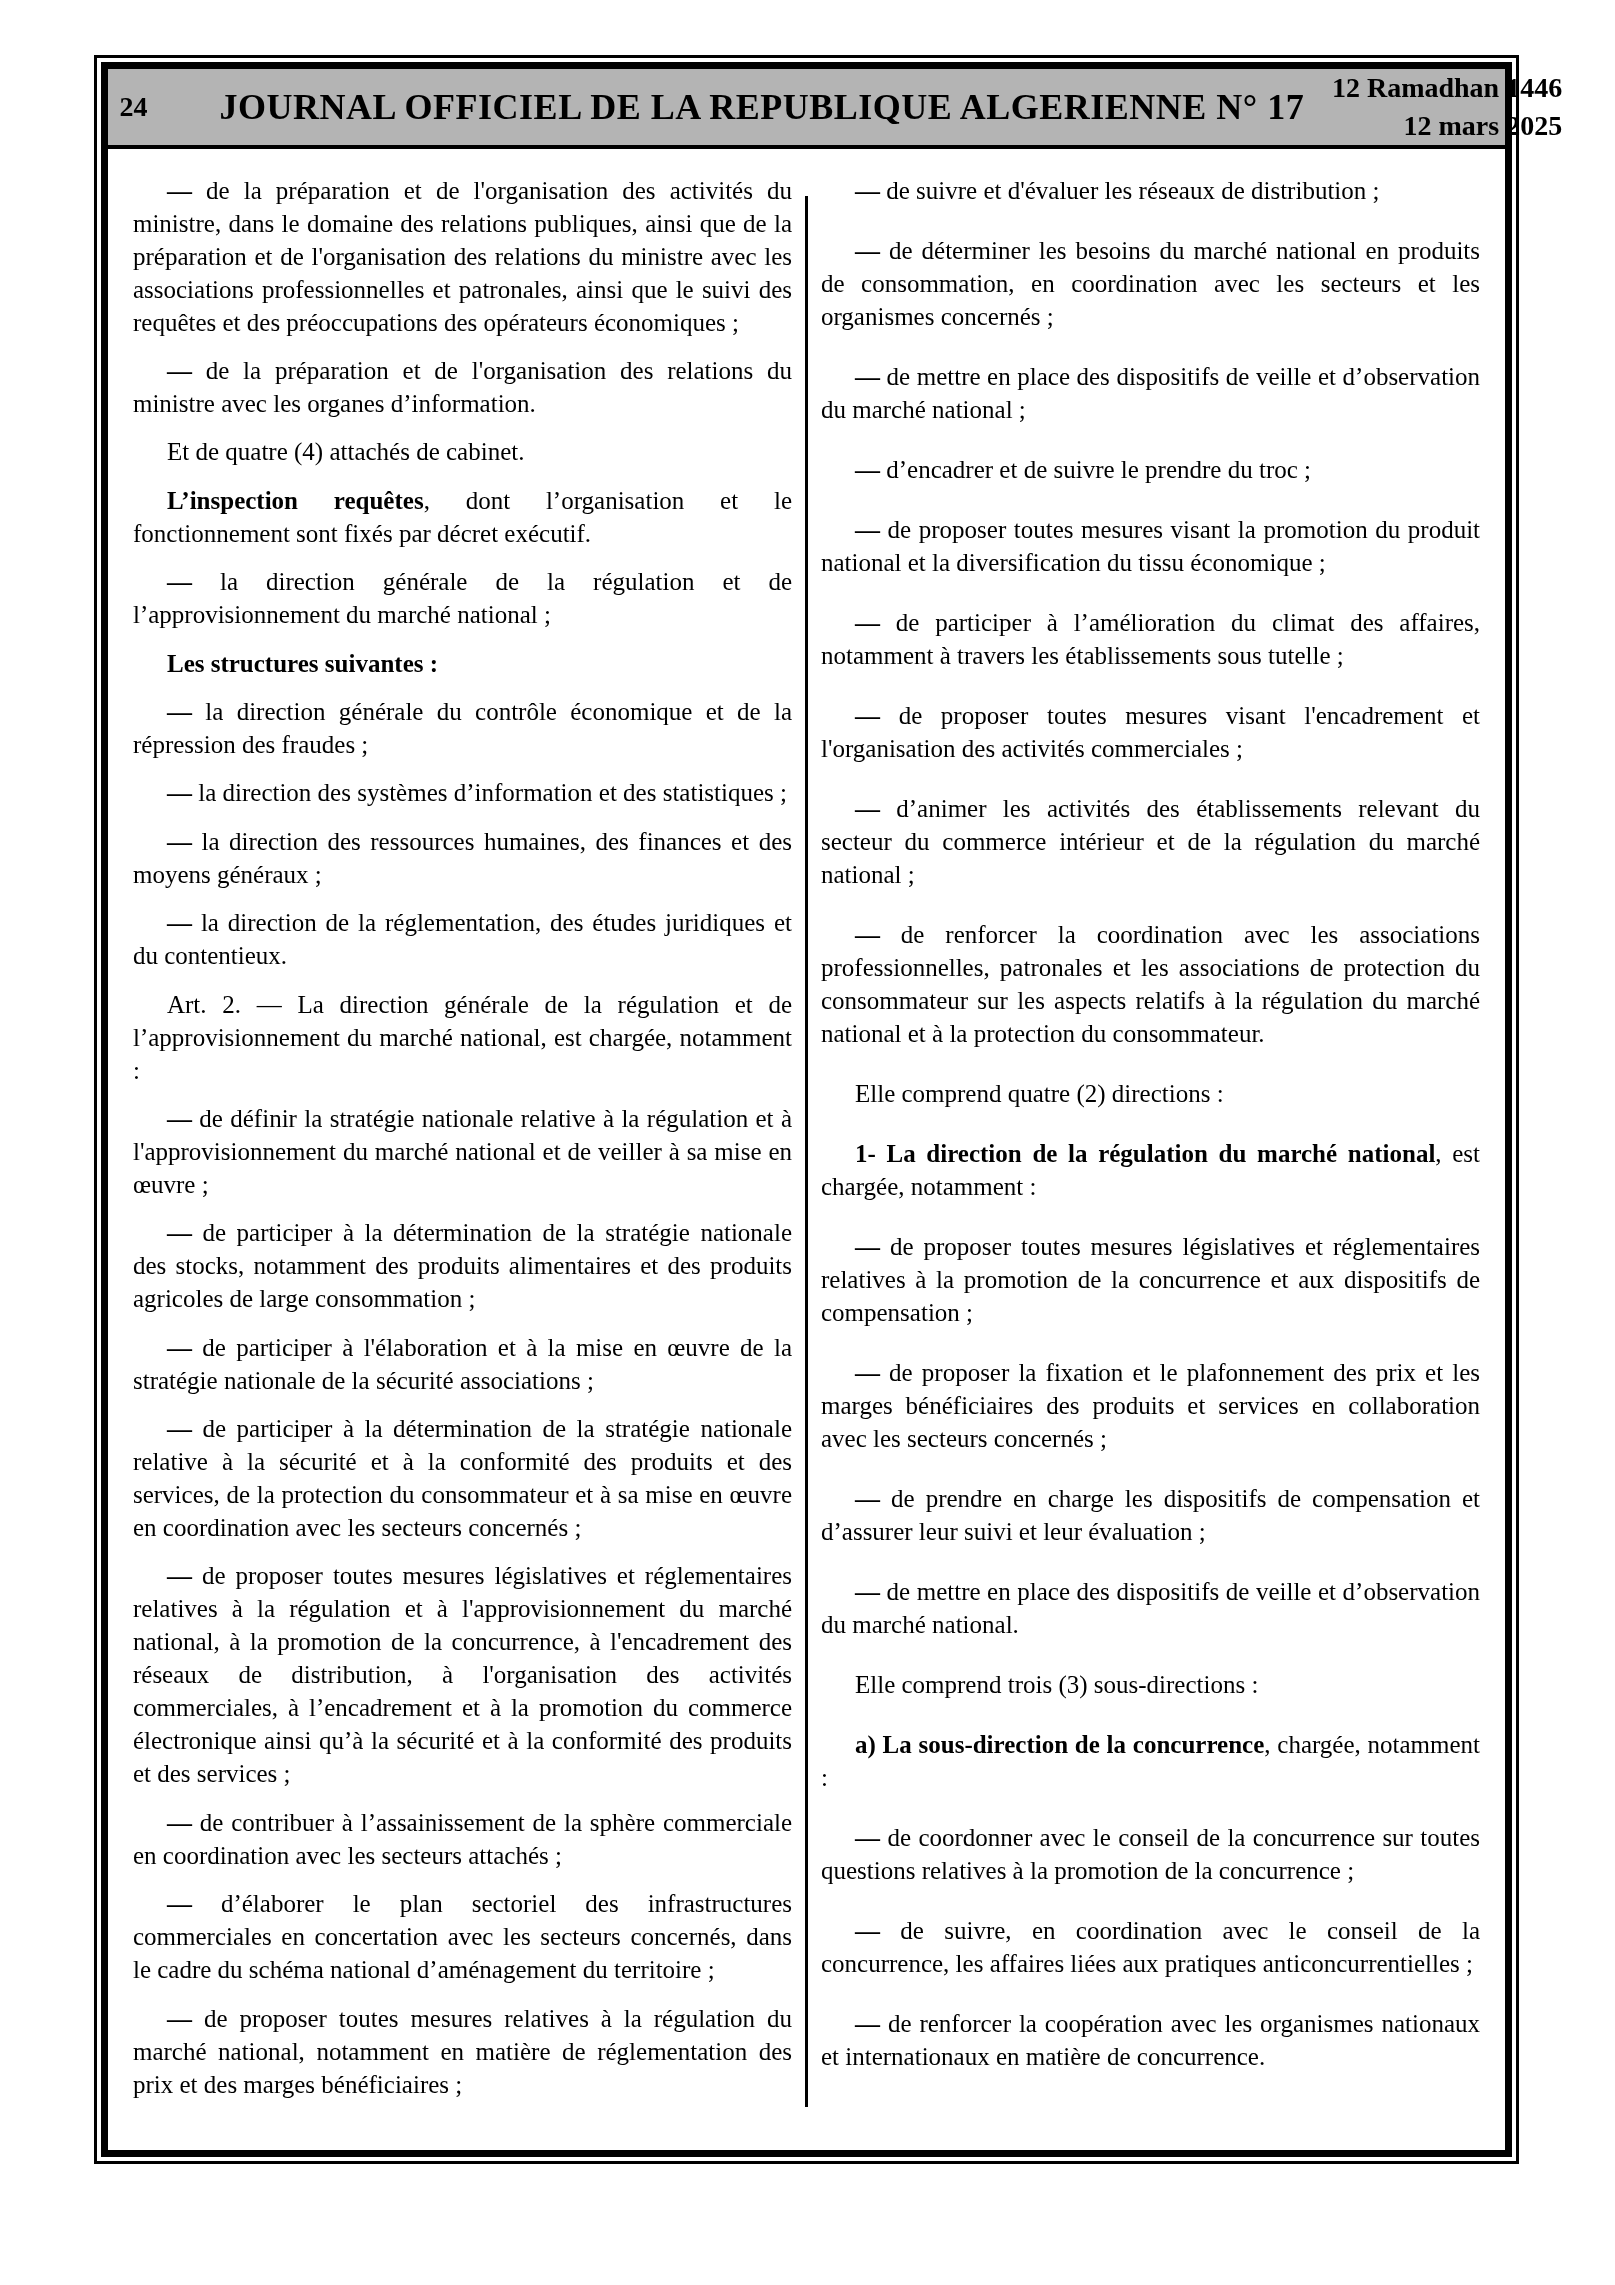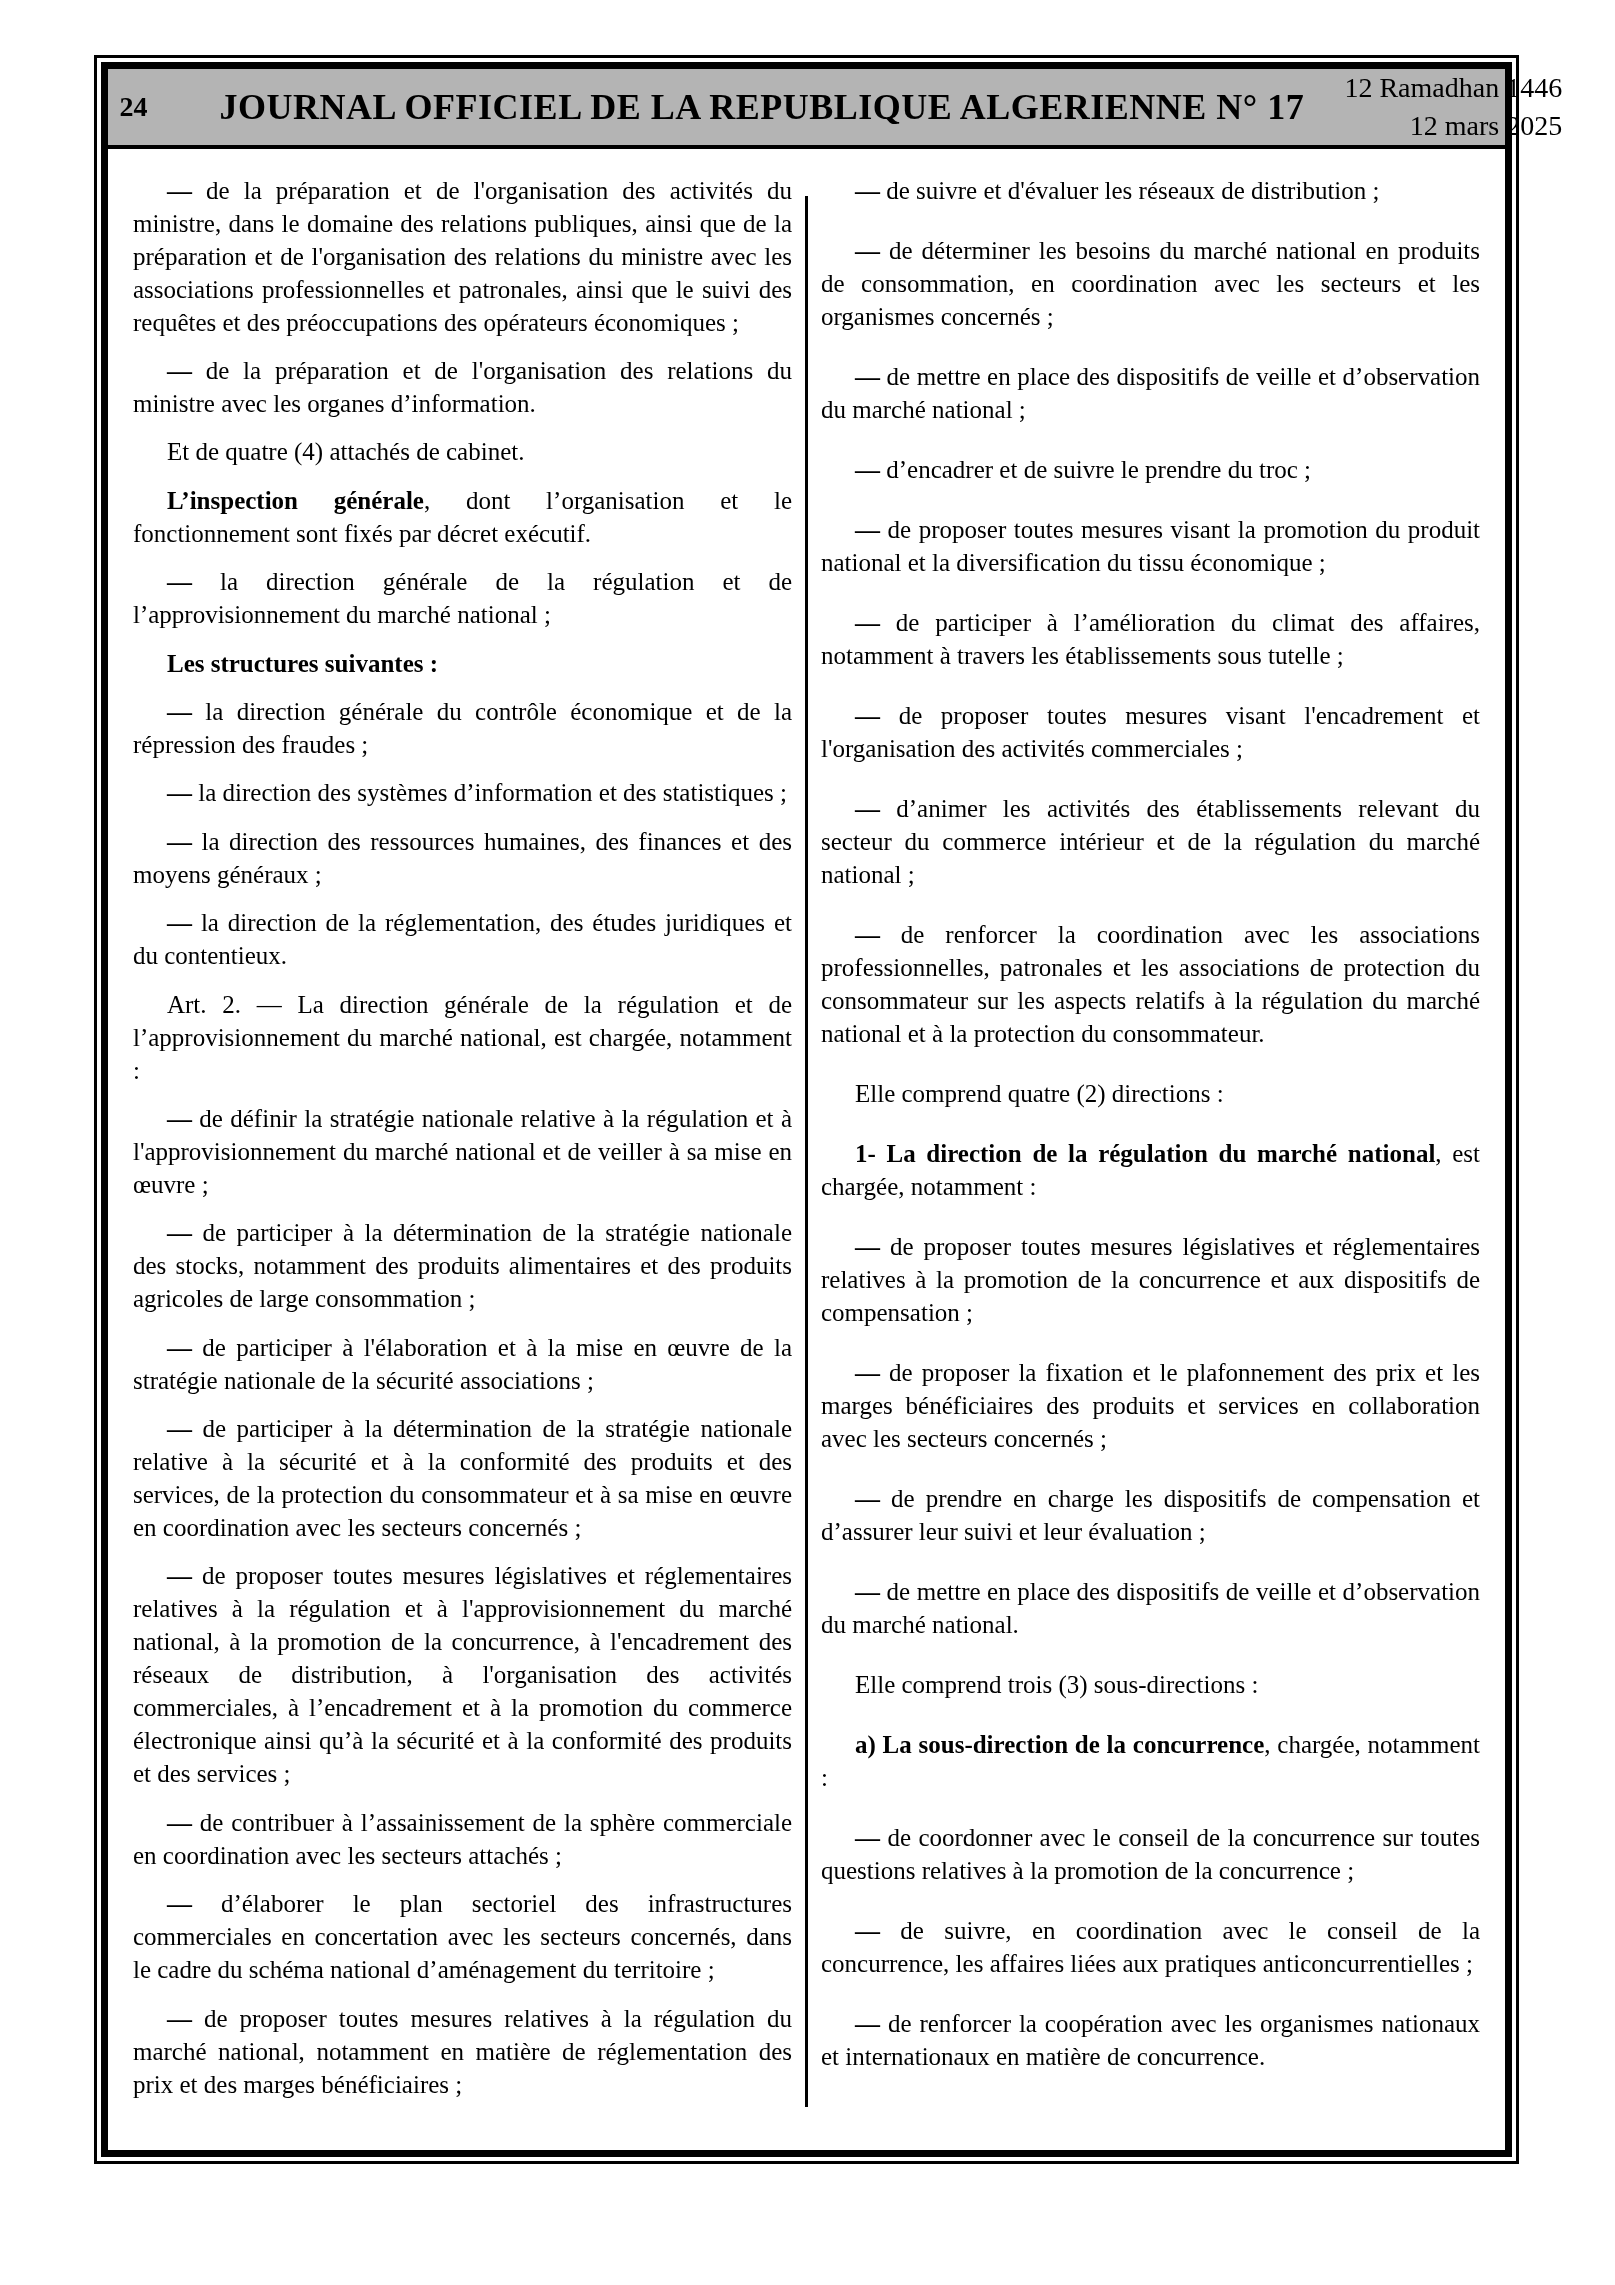--- a/index.html
+++ b/index.html
@@ -53,21 +53,21 @@
     text-align: center;
     font-weight: bold;
     font-size: 36px;
     letter-spacing: 0.5px;
     white-space: nowrap;
   }
   .header-dates {
     flex: 0 0 258px;
     padding-right: 20px;
     text-align: right;
-    font-weight: normal;
+    font-weight: bold;
     font-size: 28px;
     line-height: 38px;
     white-space: nowrap;
   }
   .page-body {
     flex: 1 1 auto;
     display: flex;
     padding: 25px 12.7px 18px 12.7px;
     box-sizing: border-box;
     overflow: hidden;
@@ -110,21 +110,21 @@
         <div>12 Ramadhan 1446</div>
         <div>12 mars 2025</div>
       </div>
     </div>
 
     <div class="page-body">
       <div class="column col-left">
           <p class="para"><strong>— </strong><span>de la préparation et de l'organisation des activités du ministre, dans le domaine des relations publiques, ainsi que de la préparation et de l'organisation des relations du ministre avec les associations professionnelles et patronales, ainsi que le suivi des requêtes et des préoccupations des opérateurs économiques ;</span></p>
           <p class="para"><strong>— </strong><span>de la préparation et de l'organisation des relations du ministre avec les organes d’information.</span></p>
           <p class="para"><span>Et de quatre (4) attachés de cabinet.</span></p>
-          <p class="para"><strong>L’inspection générale</strong><span>, dont l’organisation et le fonctionnement sont fixés par décret exécutif.</span></p>
+          <p class="para"><strong>L’inspection requêtes</strong><span>, dont l’organisation et le fonctionnement sont fixés par décret exécutif.</span></p>
           <p class="para"><strong>— </strong><span>la direction générale de la régulation et de l’approvisionnement du marché national ;</span></p>
           <p class="para"><strong>Les structures suivantes :</strong></p>
           <p class="para"><strong>— </strong><span>la direction générale du contrôle économique et de la répression des fraudes ;</span></p>
           <p class="para"><strong>— </strong><span>la direction des systèmes d’information et des statistiques ;</span></p>
           <p class="para"><strong>— </strong><span>la direction des ressources humaines, des finances et des moyens généraux ;</span></p>
           <p class="para"><strong>— </strong><span>la direction de la réglementation, des études juridiques et du contentieux.</span></p>
           <p class="para"><span>Art. 2. — La direction générale de la régulation et de l’approvisionnement du marché national, est chargée, notamment :</span></p>
           <p class="para"><strong>— </strong><span>de définir la stratégie nationale relative à la régulation et à l'approvisionnement du marché national et de veiller à sa mise en œuvre ;</span></p>
           <p class="para"><strong>— </strong><span>de participer à la détermination de la stratégie nationale des stocks, notamment des produits alimentaires et des produits agricoles de large consommation ;</span></p>
           <p class="para"><strong>— </strong><span>de participer à l'élaboration et à la mise en œuvre de la stratégie nationale de la sécurité associations ;</span></p>

